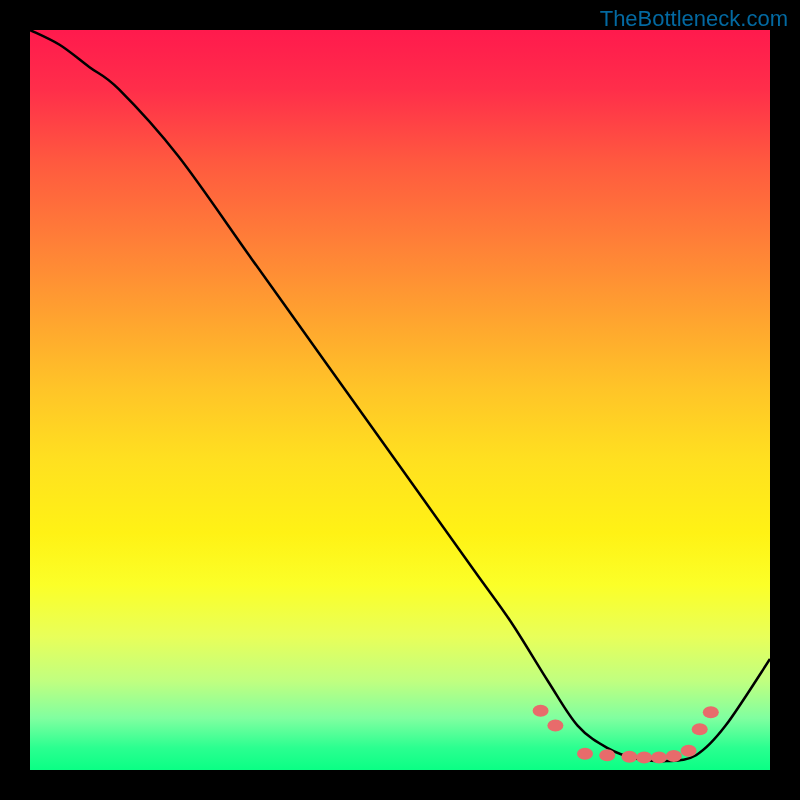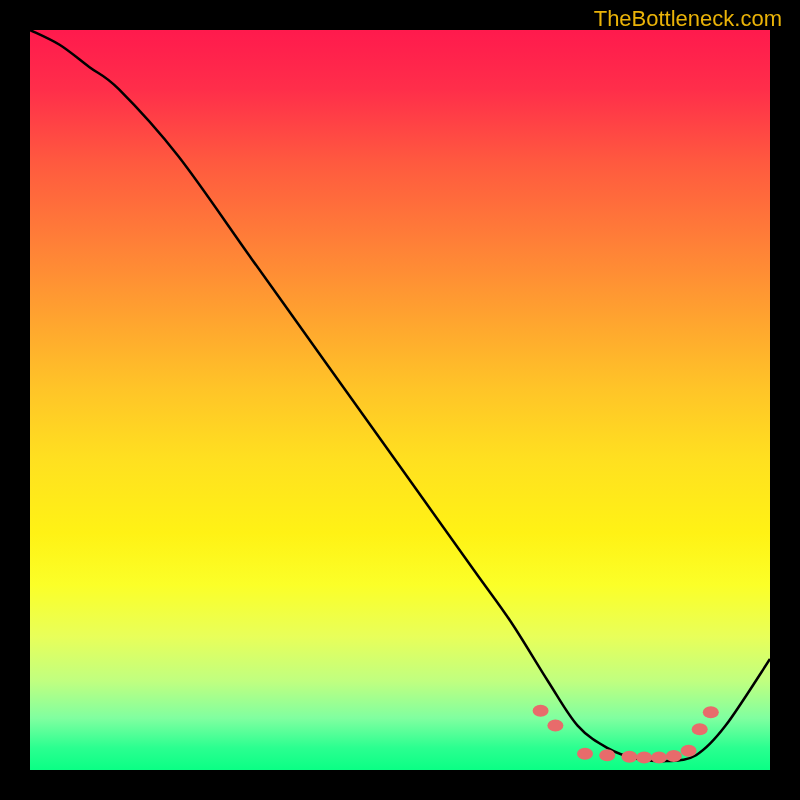--- a/index.html
+++ b/index.html
@@ -6,22 +6,22 @@
   body {
     width: 800px;
     height: 800px;
     background: #000;
     position: relative;
     font-family: Arial, sans-serif;
   }
   .watermark {
     position: absolute;
     top: 6px;
-    right: 18px;
-    color: #eab308;
+    right: 12px;
+    color: #0369a1;
     font-size: 22px;
     font-weight: 500;
     z-index: 10;
   }
   .plot-area {
     position: absolute;
     top: 30px;
     left: 30px;
     width: 740px;
     height: 740px;

